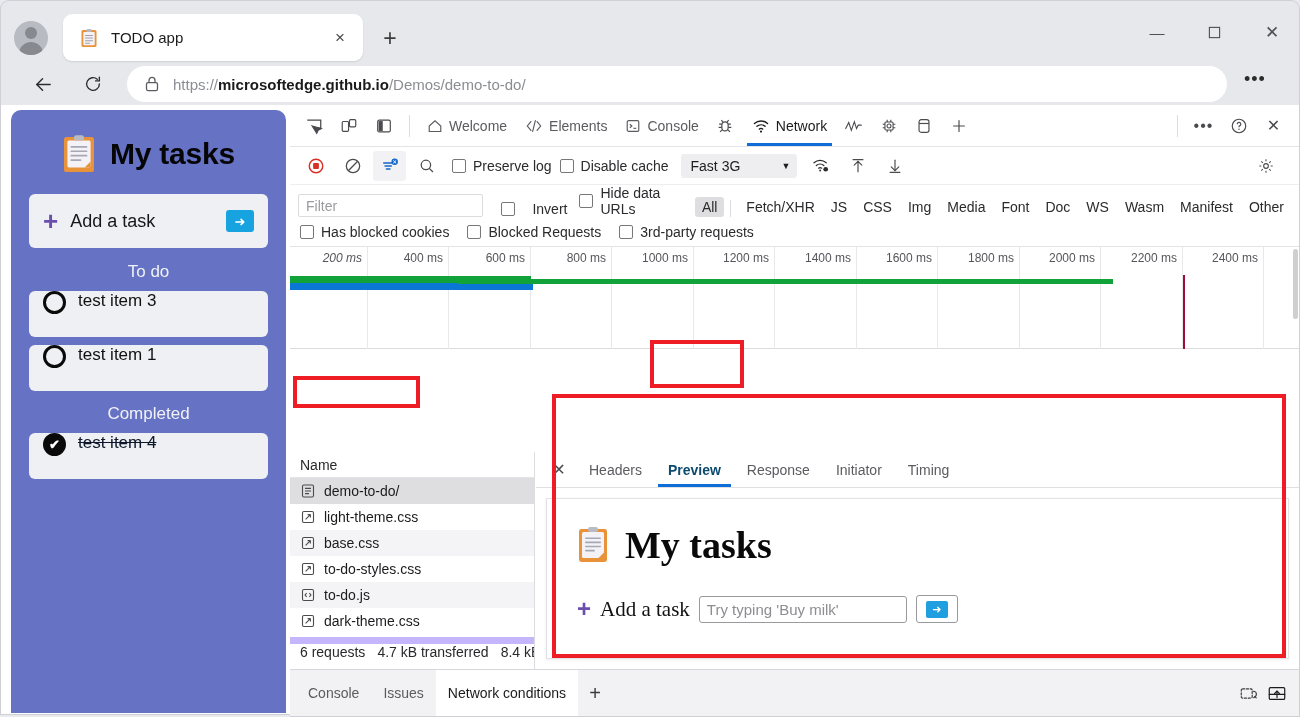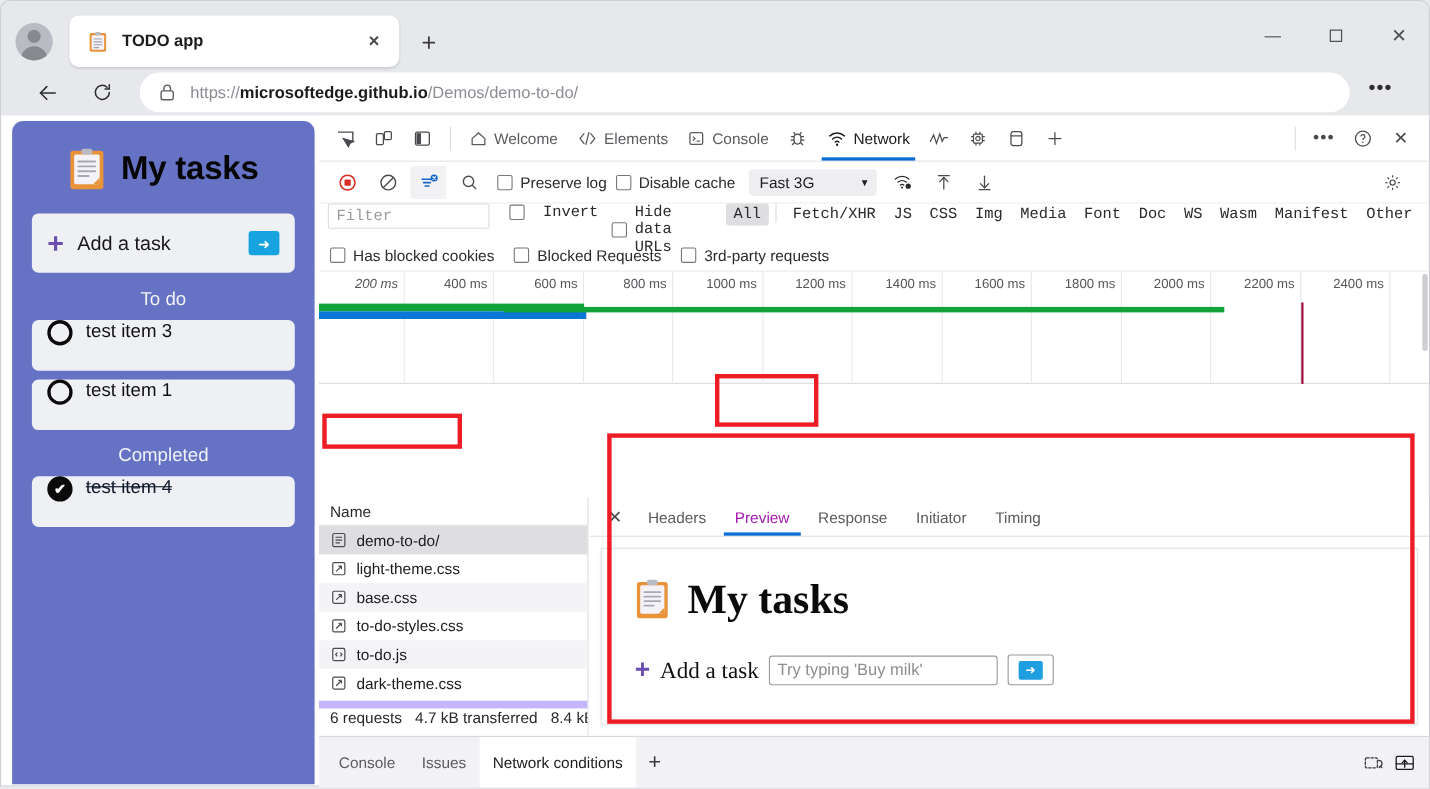--- a/index.html
+++ b/index.html
@@ -27,21 +27,21 @@
     content: ""; position: absolute; left: 11px; top: 6px;
     width: 12px; height: 12px; border-radius: 50%; background: #87898f;
   }
   .profile-avatar::after {
     content: ""; position: absolute; left: 5px; top: 21px;
     width: 24px; height: 18px; border-radius: 12px 12px 0 0; background: #87898f;
   }
   .tab {
     position: absolute; left: 62px; top: 13px; width: 300px; height: 47px;
     background: #fff; border-radius: 9px; display: flex; align-items: center;
-    padding: 0 10px 0 16px; box-shadow: 0 1px 2px rgba(0,0,0,.10); font-weight: bold;
+    padding: 0 10px 0 16px; box-shadow: 0 1px 2px rgba(0,0,0,.10);
   }
   .tab-favicon { width: 20px; height: 20px; flex: none; position: relative; }
   .tab-title {
     flex: 1; margin-left: 12px; font-size: 15px; color: #1b1b1b;
     white-space: nowrap; overflow: hidden;
   }
   .tab-close {
     width: 26px; height: 26px; display: flex; align-items: center;
     justify-content: center; color: #4a4a4a; font-size: 17px; border-radius: 4px;
   }
@@ -167,21 +167,21 @@
     background: #fff; flex: none;
   }
   .throttle {
     display: flex; align-items: center; background: #eeeef1; border-radius: 3px;
     height: 24px; padding: 0 6px 0 10px; width: 116px; margin-left: 10px;
     font-size: 14px; color: #1d1d20;
   }
   .throttle .caret { margin-left: auto; font-size: 9px; color: #1d1d20; }
 
   .filter-row {
-    height: 32px; display: flex; align-items: flex-start; padding: 0 8px; gap: 0; font-family: Liberation Mono, monospace;
+    height: 32px; display: flex; align-items: flex-end; padding: 0 8px; gap: 0;
   }
   .filter-input {
     width: 205px; height: 23px; border: 1px solid #dcdce0; border-radius: 2px;
     font-size: 14px; color: #9b9b9f; padding: 0 7px; display: flex;
     align-items: center; background: #fff;
   }
   .ftype {
     font-size: 14px; color: #2b2b2e; padding: 2px 7px; border-radius: 3px;
     margin-left: 2px; white-space: nowrap;
   }
@@ -238,21 +238,21 @@
     border-bottom: 1px solid #e0e0e3; padding-left: 6px;
   }
   .d-close {
     width: 34px; height: 34px; display: flex; align-items: center;
     justify-content: center; color: #4b4b4f; font-size: 16px;
   }
   .d-tab {
     height: 35px; display: flex; align-items: center; padding: 0 13px;
     font-size: 14px; color: #5b5b60; position: relative;
   }
-  .d-tab.active { color: #a21caf; font-weight: 400; }
+  .d-tab.active { color: #0c4a6e; font-weight: 700; }
   .d-tab.active::after {
     content: ""; position: absolute; left: 3px; right: 3px; bottom: 0;
     height: 3px; background: #0e6dd6;
   }
   .preview-wrap { position: absolute; left: 0; top: 36px; right: 0; bottom: 0; padding: 10px; }
   .preview-frame {
     width: 100%; height: 100%; background: #fff; border: 1px solid #e2e2e5;
     box-shadow: 0 1px 3px rgba(0,0,0,.07); padding: 24px 30px;
   }
   .pv-head { display: flex; align-items: center; gap: 16px; margin-bottom: 28px; }

